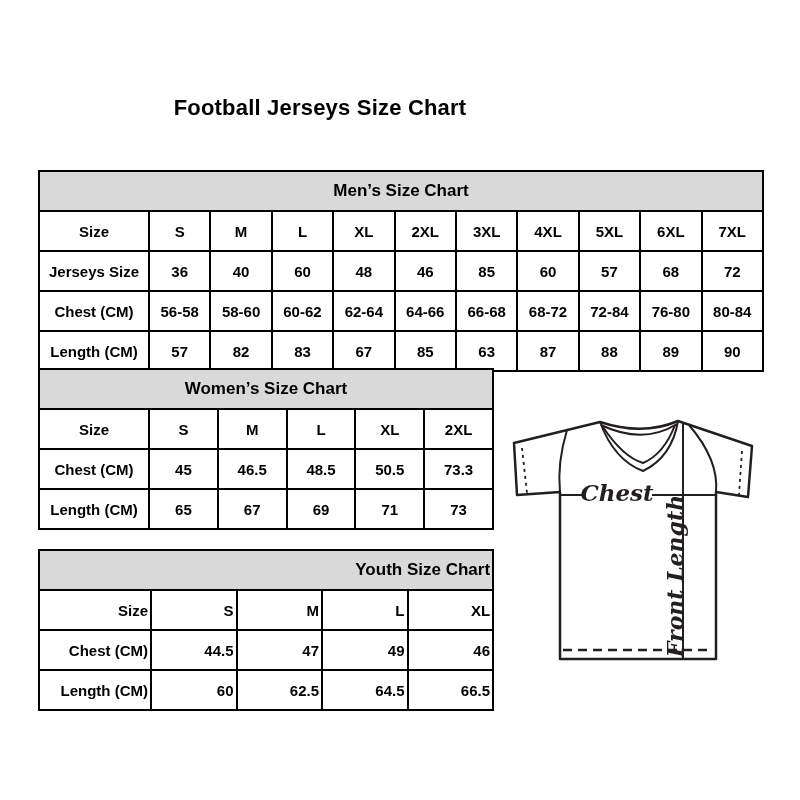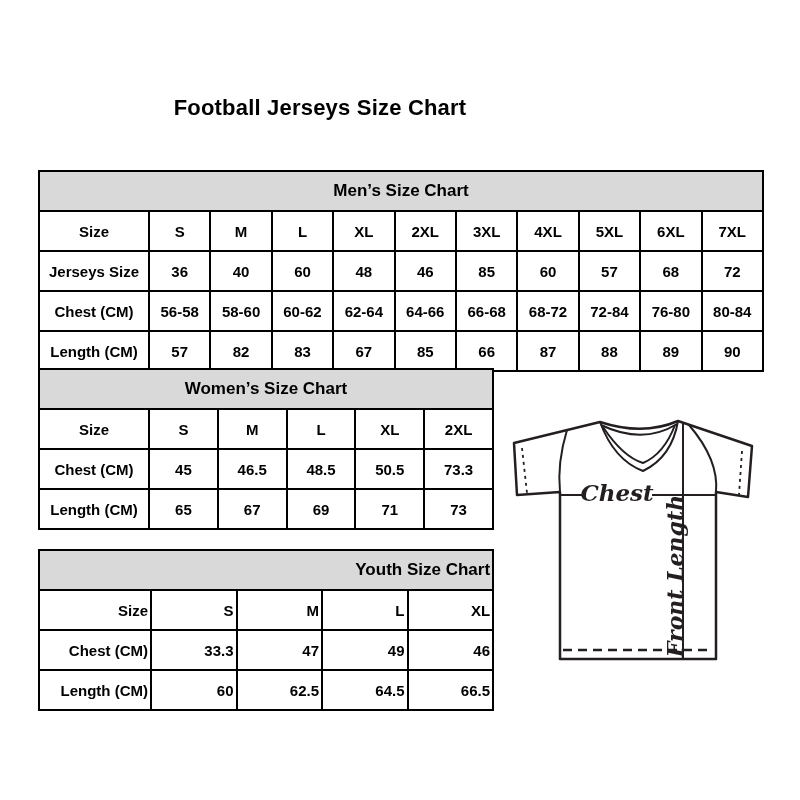--- a/index.html
+++ b/index.html
@@ -107,21 +107,21 @@
         <td>76-80</td>
         <td>80-84</td>
       </tr>
       <tr>
         <td>Length (CM)</td>
         <td>57</td>
         <td>82</td>
         <td>83</td>
         <td>67</td>
         <td>85</td>
-        <td>66</td>
+        <td>63</td>
         <td>87</td>
         <td>88</td>
         <td>89</td>
         <td>90</td>
       </tr>
     </tbody>
   </table>
 
   <table class="size-table" id="women-table">
     <colgroup>
@@ -177,21 +177,21 @@
       </tr>
       <tr>
         <td>Size</td>
         <td>S</td>
         <td>M</td>
         <td>L</td>
         <td>XL</td>
       </tr>
       <tr>
         <td>Chest (CM)</td>
-        <td>33.3</td>
+        <td>44.5</td>
         <td>47</td>
         <td>49</td>
         <td>46</td>
       </tr>
       <tr>
         <td>Length (CM)</td>
         <td>60</td>
         <td>62.5</td>
         <td>64.5</td>
         <td>66.5</td>

